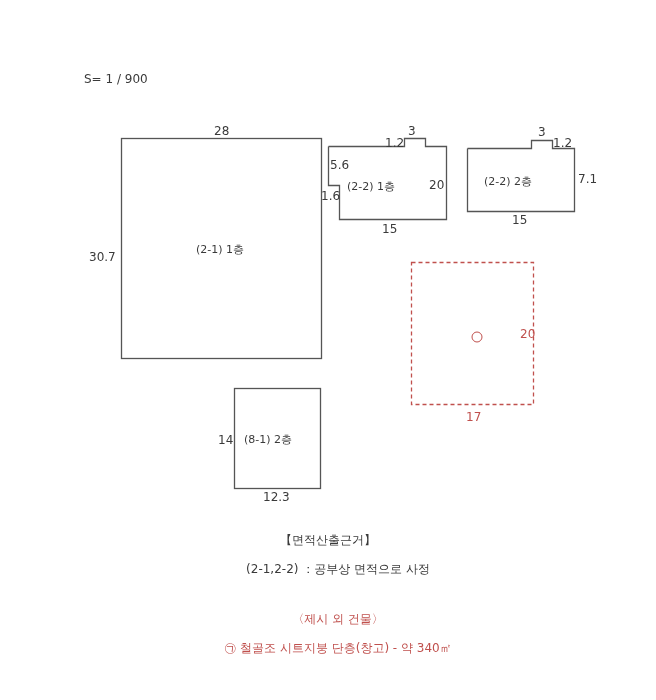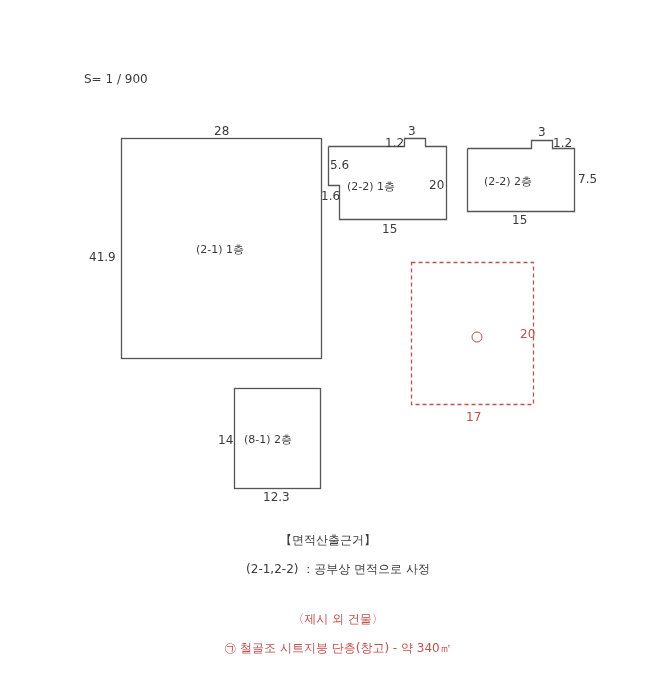--- a/index.html
+++ b/index.html
@@ -18,34 +18,34 @@
   <polyline points="328.5,146.5 404.5,146.5 404.5,138.5 425.5,138.5 425.5,146.5 446.5,146.5 446.5,219.5 339.5,219.5 339.5,185.5 328.5,185.5 328.5,146.5" fill="none" stroke="#555" stroke-width="1.3"></polyline>
   <polyline points="467.5,148.5 531.5,148.5 531.5,140.5 552.5,140.5 552.5,148.5 574.5,148.5 574.5,211.5 467.5,211.5 467.5,148.5" fill="none" stroke="#555" stroke-width="1.3"></polyline>
   <rect x="411.5" y="262.5" width="122" height="142" fill="none" stroke="#c0504d" stroke-width="1.3" stroke-dasharray="4,3"></rect>
   <rect x="234.5" y="388.5" width="86" height="100" fill="none" stroke="#555" stroke-width="1.3"></rect>
   <circle cx="477" cy="337" r="5" fill="none" stroke="#c0504d" stroke-width="1"></circle>
 </svg>
 
 <div class="t" style="left:84px;top:72px;">S= 1 / 900</div>
 
 <div class="t" style="left:214px;top:124px;">28</div>
-<div class="t" style="left:89px;top:250px;">41.9</div>
+<div class="t" style="left:89px;top:250px;">30.7</div>
 <div class="t lbl" style="left:196px;top:243px;">(2-1) 1층</div>
 
 <div class="t" style="left:385px;top:136px;">1.2</div>
 <div class="t" style="left:408px;top:124px;">3</div>
 <div class="t" style="left:330px;top:158px;">5.6</div>
 <div class="t" style="left:321px;top:189px;">1.6</div>
 <div class="t" style="left:429px;top:178px;">20</div>
 <div class="t" style="left:382px;top:222px;">15</div>
 <div class="t lbl" style="left:347px;top:180px;">(2-2) 1층</div>
 
 <div class="t" style="left:538px;top:125px;">3</div>
 <div class="t" style="left:553px;top:136px;">1.2</div>
-<div class="t" style="left:578px;top:172px;">7.5</div>
+<div class="t" style="left:578px;top:172px;">7.1</div>
 <div class="t" style="left:512px;top:213px;">15</div>
 <div class="t lbl" style="left:484px;top:175px;text-align:right;">(2-2) 2층</div>
 
 <div class="t red" style="left:520px;top:327px;">20</div>
 <div class="t red" style="left:466px;top:410px;">17</div>
 
 <div class="t" style="left:218px;top:433px;">14</div>
 <div class="t" style="left:263px;top:490px;">12.3</div>
 <div class="t lbl" style="left:244px;top:433px;">(8-1) 2층</div>
 

